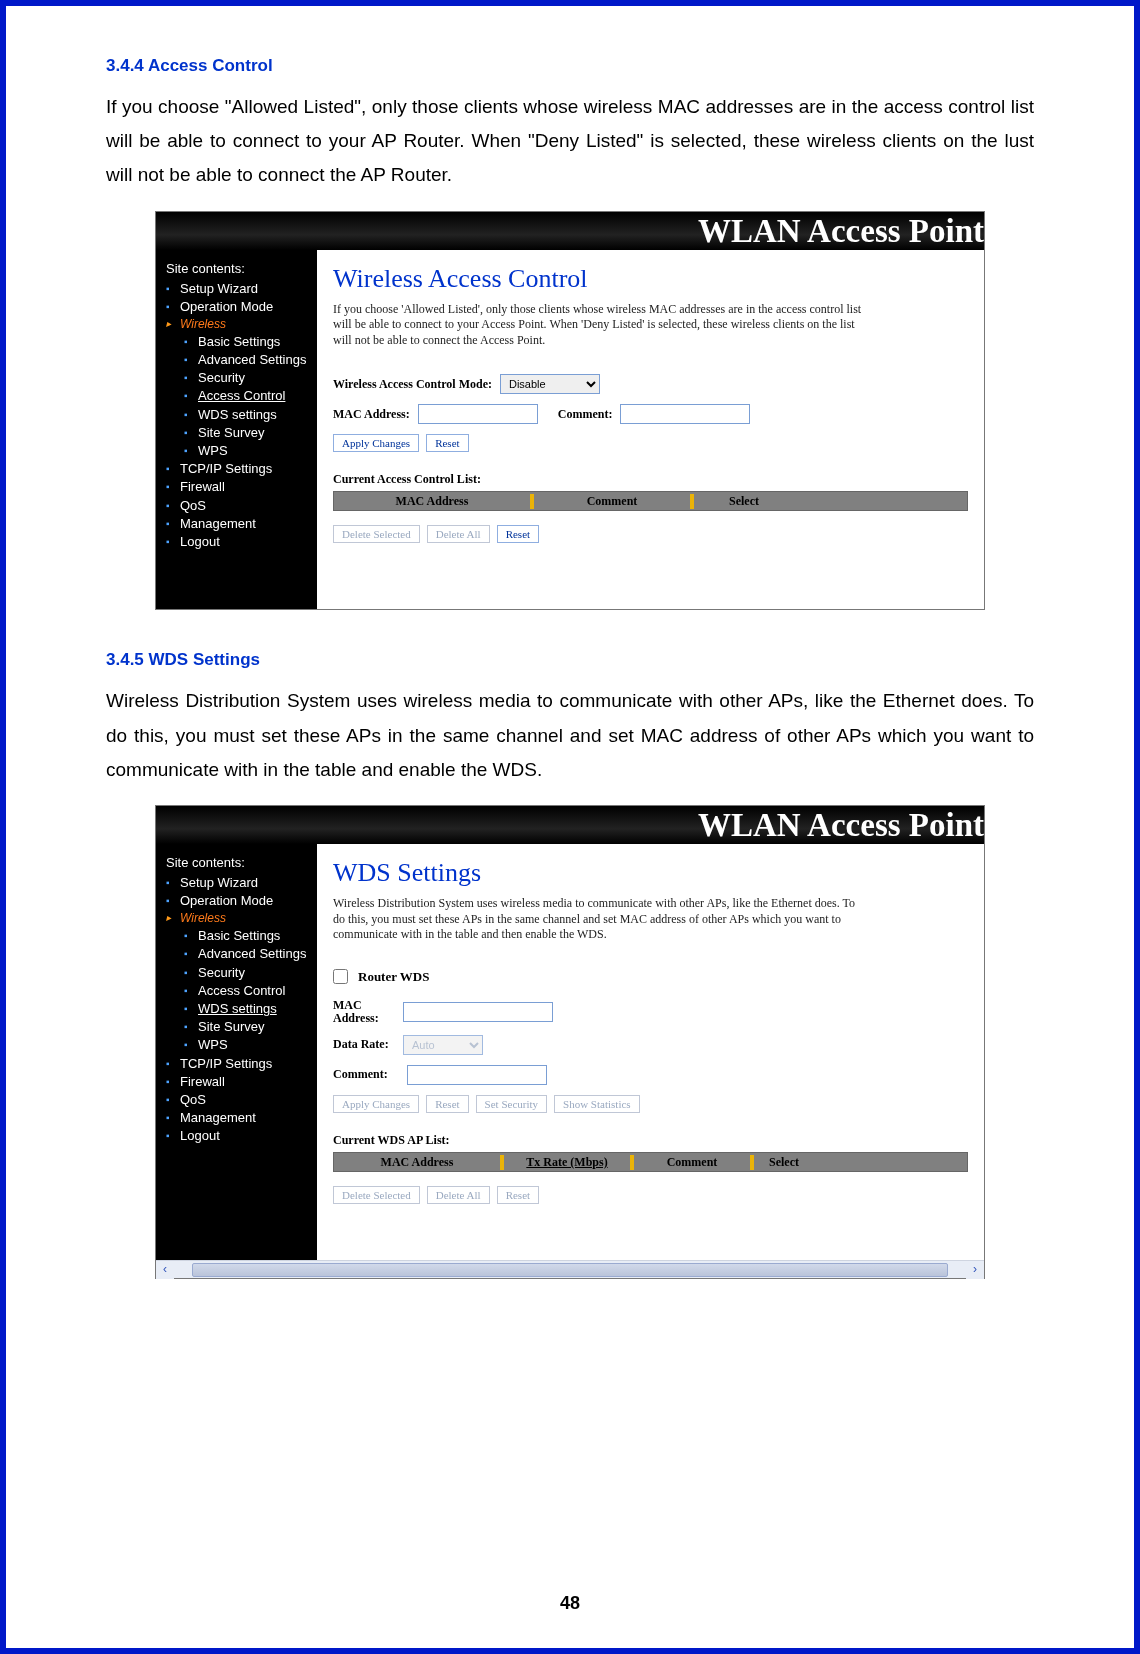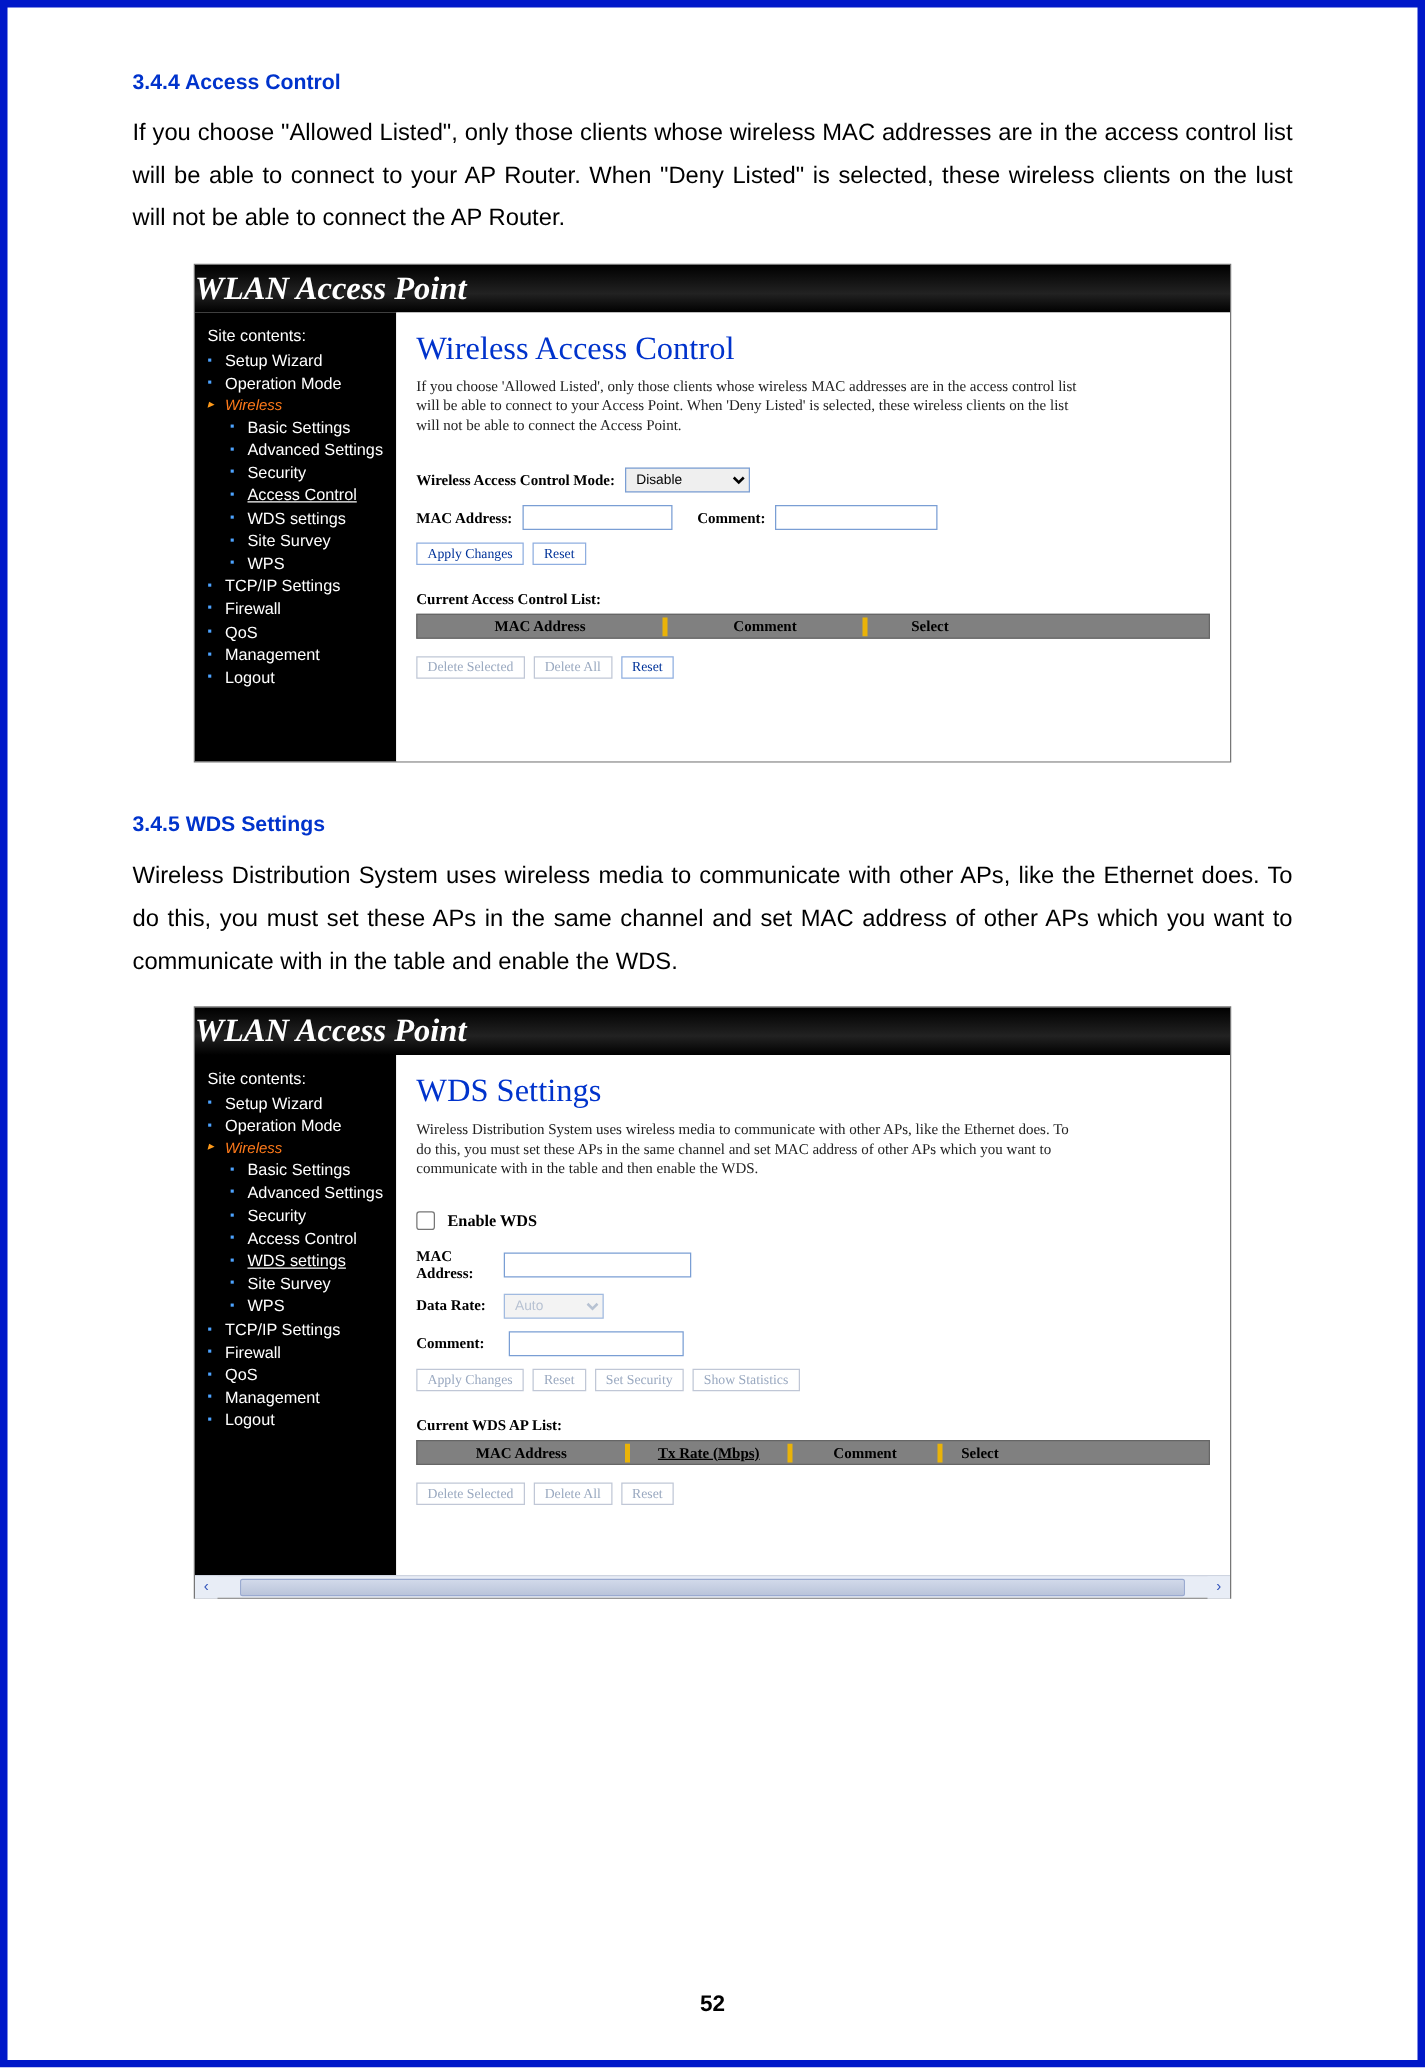--- a/index.html
+++ b/index.html
@@ -39,24 +39,23 @@
     border: 1px solid #777;
     display: flex;
     flex-direction: column;
     position: relative;
   }
   .router-header {
     height: 38px;
     background: linear-gradient(#000, #222 60%, #000);
     color: #fff;
     font-family: "Times New Roman", serif;
-    font-style: italic;
-    font-weight: bold;
-    font-size: 26px;
-    text-align: left;
+    font-weight: bold;
+    font-size: 33px;
+    text-align: right;
     line-height: 38px;
   }
   .router-body {
     display: flex;
     min-height: 330px;
   }
   .sidebar {
     width: 161px;
     background: #000;
     color: #fff;
@@ -341,21 +340,21 @@
           <li>Management</li>
           <li>Logout</li>
         </ul>
       </div>
       <div class="main-panel">
         <div class="panel-title">WDS Settings</div>
         <div class="panel-desc">Wireless Distribution System uses wireless media to communicate with other APs, like the Ethernet does. To do this, you must set these APs in the same channel and set MAC address of other APs which you want to communicate with in the table and then enable the WDS.</div>
 
         <div class="checkbox-row">
           <input type="checkbox" style="">
-          <span>Enable WDS</span>
+          <span>Router WDS</span>
         </div>
 
         <div class="form-row">
           <div class="mac-label-block">MAC Address:</div>
           <input type="text" class="field-mac" style="width: 150px;">
         </div>
         <div class="form-row">
           <div class="mac-label-block">Data Rate:</div>
           <select disabled="" style="width:80px;color:#9aa9c0;">
             <option>Auto</option>
@@ -389,14 +388,14 @@
         <div style="height:40px"></div>
       </div>
     </div>
     <div class="scrollbar-horiz">
       <div class="arrow">‹</div>
       <div class="thumb"></div>
       <div class="arrow">›</div>
     </div>
   </div>
 
-  <div class="page-number">52</div>
+  <div class="page-number">48</div>
 </div>
 
 </body></html>

